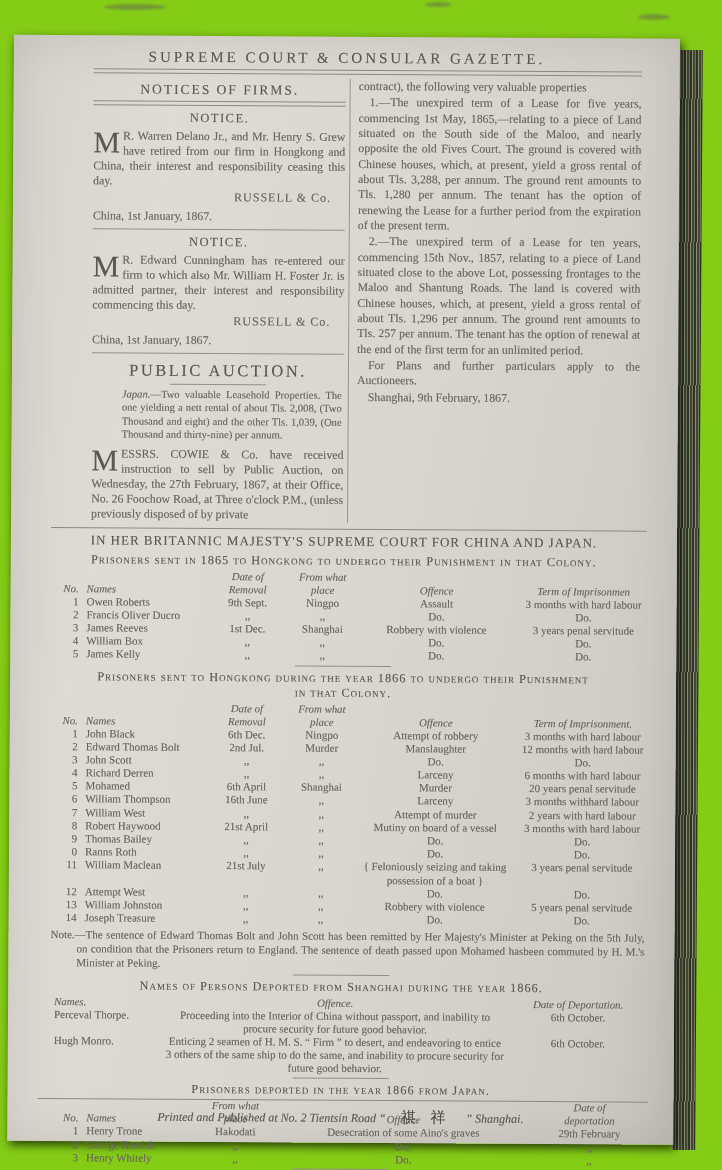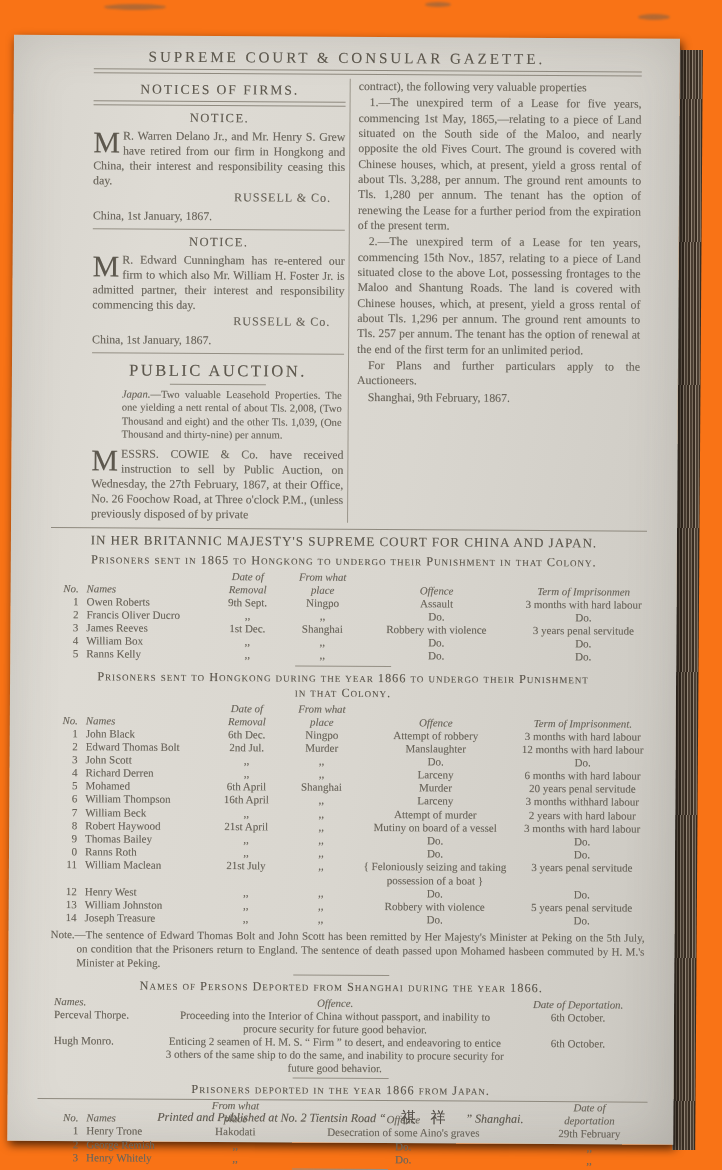--- a/index.html
+++ b/index.html
@@ -1,16 +1,16 @@
 <!DOCTYPE html>
 <html><head>
 <meta charset="utf-8">
 <style>
   html,body { margin:0; padding:0; background:#000; }
-  .page { position:relative; width:722px; height:1170px; background:#f97316; overflow:hidden;
+  .page { position:relative; width:722px; height:1170px; background:#84cc16; overflow:hidden;
           font-family:"Liberation Serif","DejaVu Serif",serif; }
   .artifact { position:absolute; background:#5f5c55; opacity:.45; border-radius:50%; filter:blur(1.2px); }
   .a1 { left:104px; top:4px;  width:62px; height:6px; }
   .a2 { left:425px; top:2px;  width:26px; height:5px; }
   .a3 { left:638px; top:14px; width:32px; height:6px; }
 
   .edge-stack { position:absolute; left:676px; top:50px; width:23px; height:1100px;
       transform:rotate(0.4deg);
       background:repeating-linear-gradient(90deg,#8b887f 0 1px,#3c3a35 1px 3px,#6e6b63 3px 4px,#282723 4px 6px);
       opacity:.92; }
@@ -176,21 +176,21 @@
           <tr>
             <td>4</td>
             <td>William Box</td>
             <td>,,</td>
             <td>,,</td>
             <td>Do.</td>
             <td>Do.</td>
           </tr>
           <tr>
             <td>5</td>
-            <td>Ranns Kelly</td>
+            <td>James Kelly</td>
             <td>,,</td>
             <td>,,</td>
             <td>Do.</td>
             <td>Do.</td>
           </tr>
         </tbody>
     </table>
 
     <div class="short-rule"></div>
 
@@ -246,28 +246,28 @@
             <td>5</td>
             <td>Mohamed</td>
             <td>6th April</td>
             <td>Shanghai</td>
             <td>Murder</td>
             <td>20 years penal servitude</td>
           </tr>
           <tr>
             <td>6</td>
             <td>William Thompson</td>
-            <td>16th April</td>
+            <td>16th June</td>
             <td>,,</td>
             <td>Larceny</td>
             <td>3 months withhard labour</td>
           </tr>
           <tr>
             <td>7</td>
-            <td>William Beck</td>
+            <td>William West</td>
             <td>,,</td>
             <td>,,</td>
             <td>Attempt of murder</td>
             <td>2 years with hard labour</td>
           </tr>
           <tr>
             <td>8</td>
             <td>Robert Haywood</td>
             <td>21st April</td>
             <td>,,</td>
@@ -293,21 +293,21 @@
           <tr>
             <td>11</td>
             <td>William Maclean</td>
             <td>21st July</td>
             <td>,,</td>
             <td>{ Feloniously seizing and taking possession of a boat }</td>
             <td>3 years penal servitude</td>
           </tr>
           <tr>
             <td>12</td>
-            <td>Henry West</td>
+            <td>Attempt West</td>
             <td>,,</td>
             <td>,,</td>
             <td>Do.</td>
             <td>Do.</td>
           </tr>
           <tr>
             <td>13</td>
             <td>William Johnston</td>
             <td>,,</td>
             <td>,,</td>

